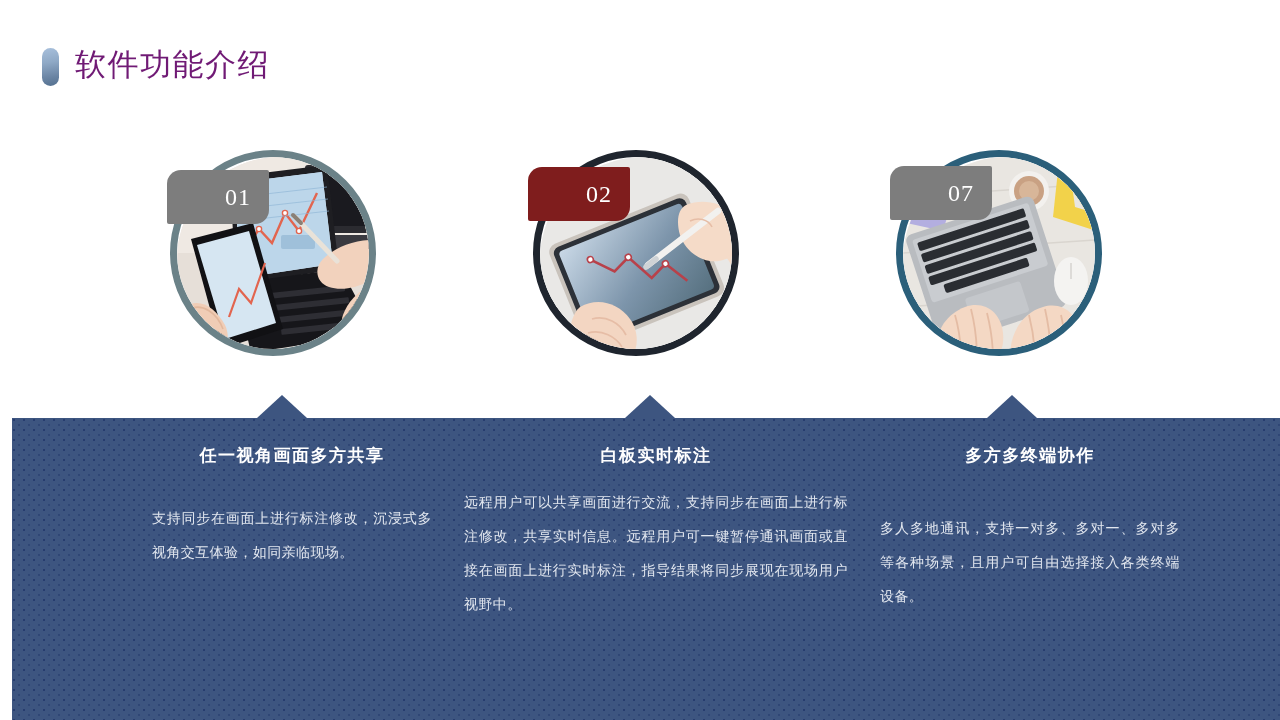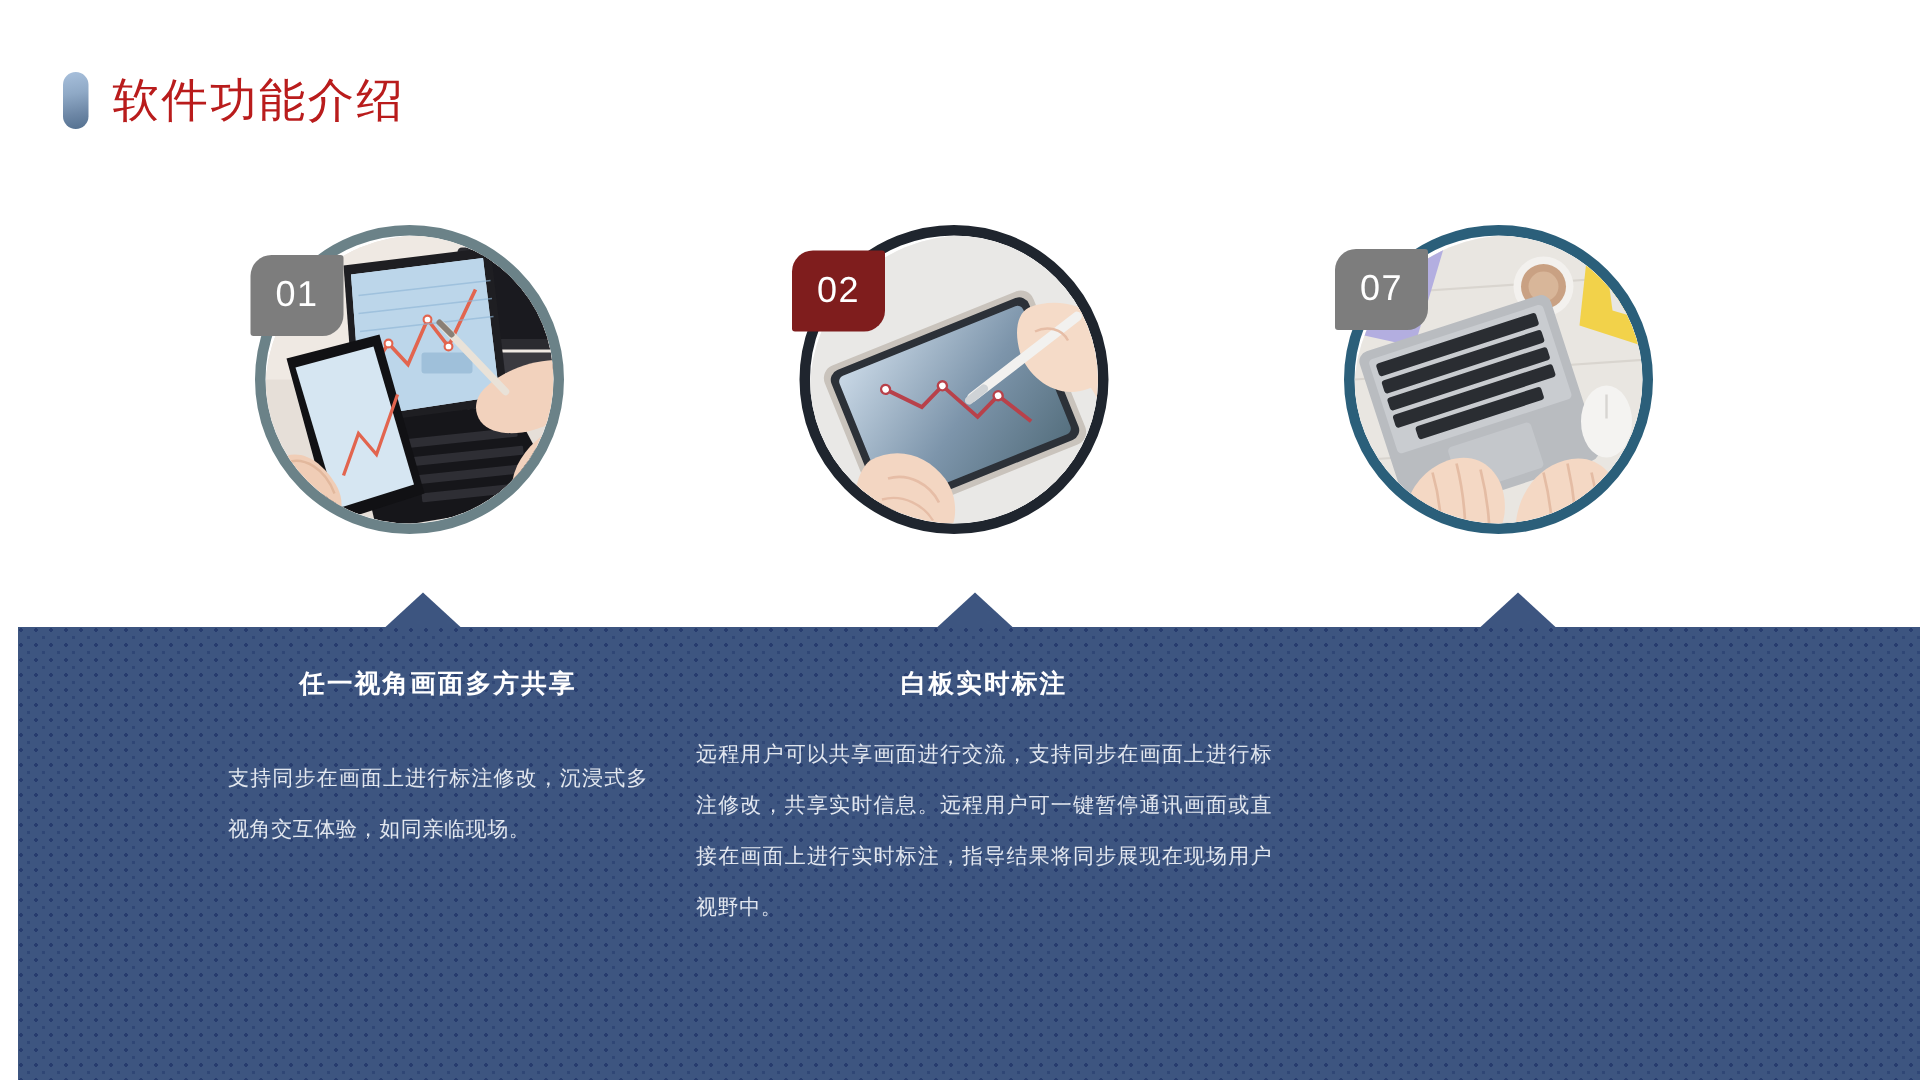--- a/index.html
+++ b/index.html
@@ -36,23 +36,23 @@
     width: 17px;
     height: 38px;
     border-radius: 9px;
     background: linear-gradient(170deg, #a8c0dc 0%, #8fa9c6 38%, #6d87a6 72%, #53708f 100%);
     flex: 0 0 auto;
   }
   .title-text {
     margin-left: 16px;
     font-size: 31px;
     line-height: 38px;
-    color: #b91c1c;
+    color: #701a75;
     letter-spacing: 1.5px;
-    font-family: Liberation Sans, sans-serif;
+    font-family: Liberation Mono, monospace;
     white-space: nowrap;
   }
 
   
   .circle-wrap {
     position: absolute;
     width: 206px;
     height: 206px;
   }
   .circle-wrap.c1 { left: 170px; top: 150px; }
@@ -83,21 +83,22 @@
     width: 62px;
     height: 54px;
     border-radius: 14px 2px 14px 2px;
     display: flex;
     align-items: center;
     justify-content: center;
     color: #ffffff;
     font-size: 24px;
     letter-spacing: 1px;
     z-index: 5;
-    font-family: Liberation Sans, sans-serif;
+    font-family: Liberation Serif, serif;
+    padding-left: 40px;
   }
   .badge.b1 { left: 167px; top: 170px; background: #7d7d7d; }
   .badge.b2 { left: 528px; top: 167px; background: #7f1d1d; }
   .badge.b3 { left: 890px; top: 166px; background: #7d7d7d; }
 
   
   #panel {
     position: absolute;
     left: 12px;
     top: 418px;
@@ -350,16 +351,20 @@
       <div class="col k1">
         <h3 class="col-heading">任一视角画面多方共享</h3>
         <p class="col-body">支持同步在画面上进行标注修改，沉浸式多视角交互体验，如同亲临现场。</p>
       </div>
 
       <div class="col k2">
         <h3 class="col-heading">白板实时标注</h3>
         <p class="col-body">远程用户可以共享画面进行交流，支持同步在画面上进行标注修改，共享实时信息。远程用户可一键暂停通讯画面或直接在画面上进行实时标注，指导结果将同步展现在现场用户视野中。</p>
       </div>
 
+      <div class="col k3">
+        <h3 class="col-heading">多方多终端协作</h3>
+        <p class="col-body">多人多地通讯，支持一对多、多对一、多对多等各种场景，且用户可自由选择接入各类终端设备。</p>
+      </div>
     </div>
   </div>
 
 </div>
 
 </body></html>

